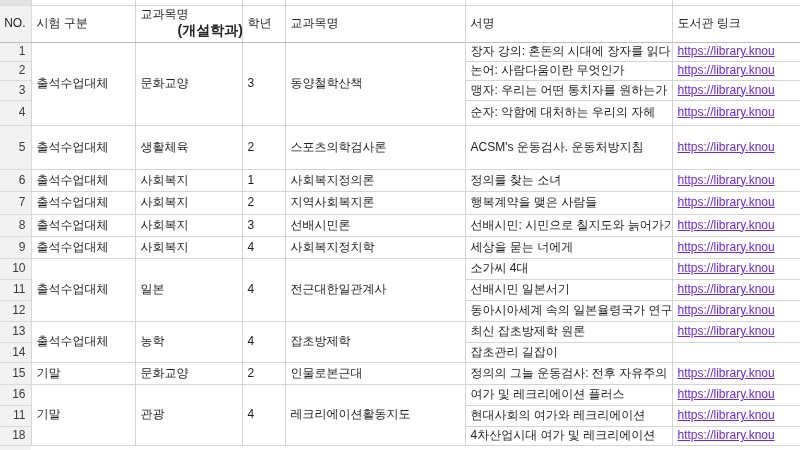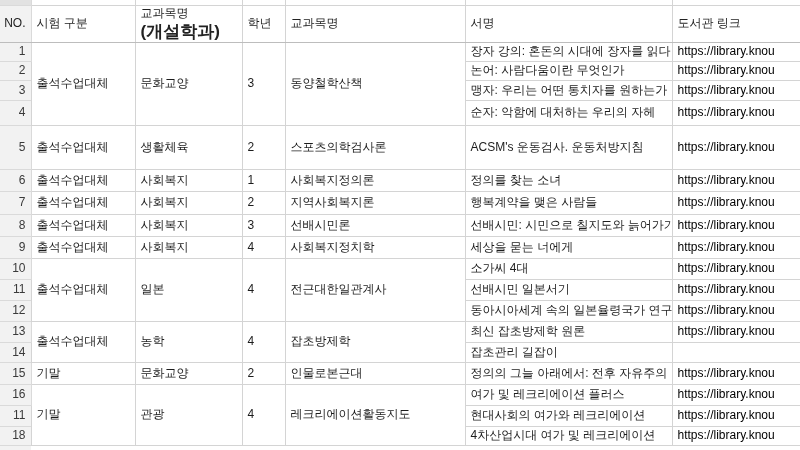--- a/index.html
+++ b/index.html
@@ -7,22 +7,22 @@
        font-family:"Liberation Sans","DejaVu Sans",sans-serif;}
   table{border-collapse:collapse;table-layout:fixed;width:800px;
         font-size:12px;color:#1c1c1c;}
   td{border:1px solid #d4d4d4;padding:0 2px 0 5px;overflow:hidden;
      white-space:nowrap;vertical-align:middle;line-height:1.25;}
   td:last-child{border-right:none;}
   td.gutter{background:#f2f2f2;text-align:right;padding:0 5px 0 1px;
             color:#3a3a3a;border-color:#dadada;border-left:none;}
   tr.header-row td{background:#fff;color:#222;border-bottom-color:#bdbdbd;}
   tr.header-row td.gutter{background:#f2f2f2;margin-left:20px;}
-  .hdr-bold{font-weight:bold;font-size:17px;}
-  .link{color:#000000;cursor:pointer;}
+  .hdr-bold{font-weight:bold;font-size:14px;margin-left:37px;}
+  .link{color:#6d28d9;text-decoration:underline;cursor:pointer;}
   tr.sliver-top td{border-top:none;background:#fff;}
   tr.sliver-top td.gutter{background:#e2e2e2;}
   tr.sliver-bottom td{border:none;background:#fff;}
   tr.sliver-bottom td.gutter{background:#f2f2f2;border-color:#dadada;}
 </style>
 </head>
 <body>
 
 <div id="app">
 <table>
@@ -166,21 +166,21 @@
     <td>잡초관리 길잡이</td>
     <td></td>
   </tr>
 
   <tr style="height:22px">
     <td class="gutter">15</td>
     <td>기말</td>
     <td>문화교양</td>
     <td>2</td>
     <td>인물로본근대</td>
-    <td>정의의 그늘 아래에서: 전후 자유주의</td>
+    <td>정의의 그늘 운동검사: 전후 자유주의</td>
     <td><span class="link">https://library.knou</span></td>
   </tr>
 
   <tr style="height:21px">
     <td class="gutter">16</td>
     <td rowspan="3">기말</td>
     <td rowspan="3">관광</td>
     <td rowspan="3">4</td>
     <td rowspan="3">레크리에이션활동지도</td>
     <td>여가 및 레크리에이션 플러스</td>

